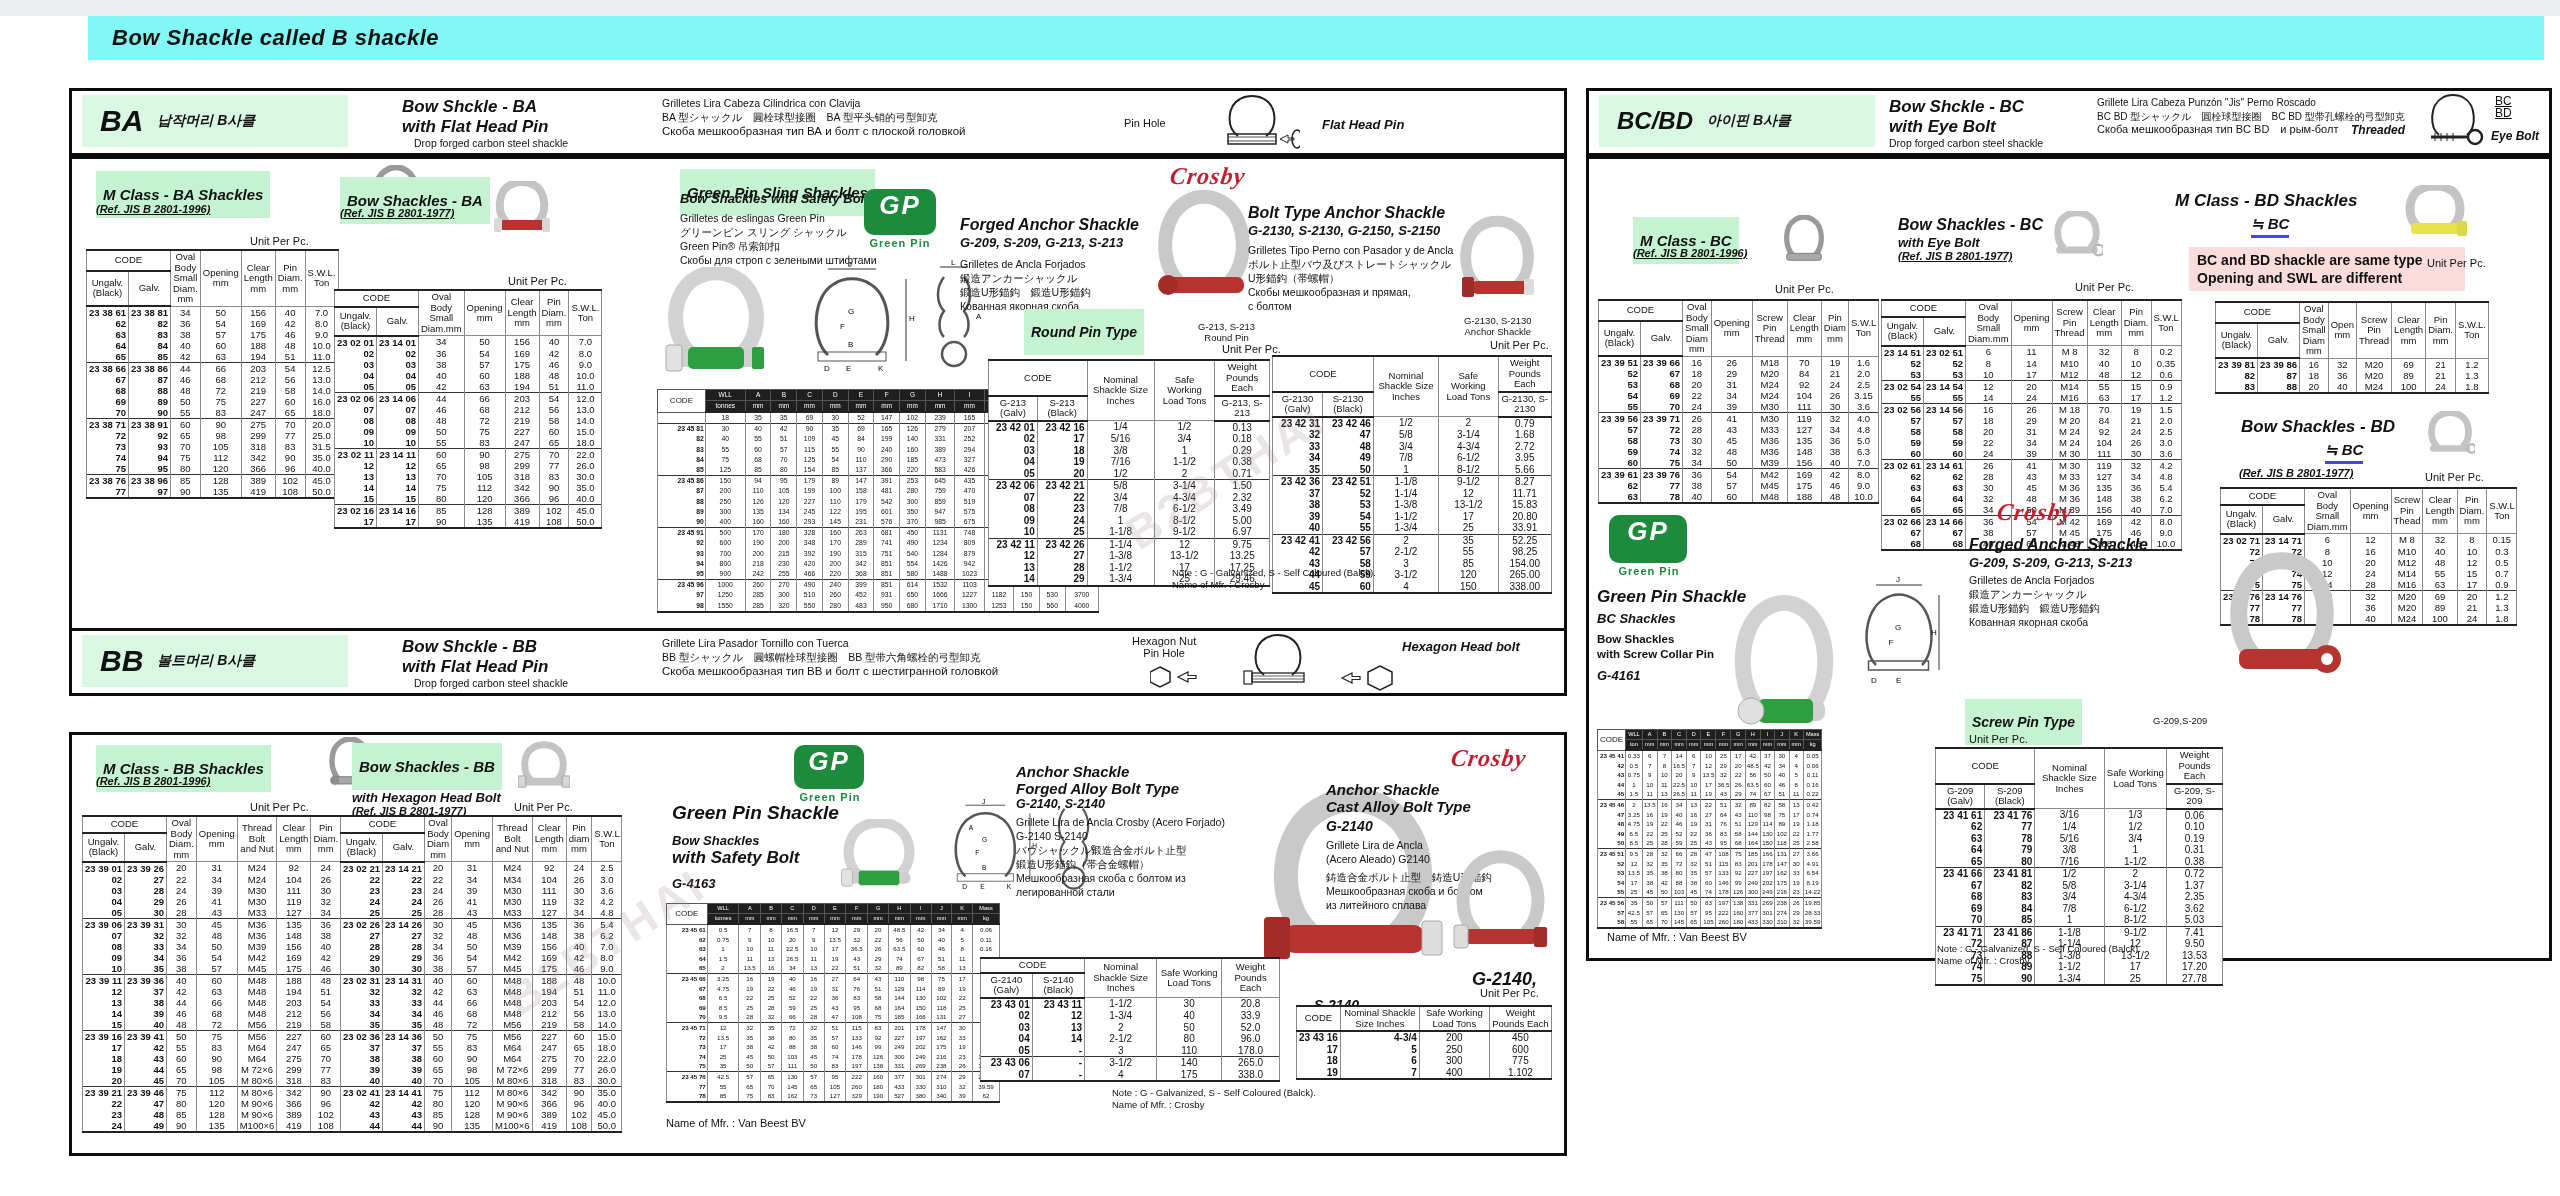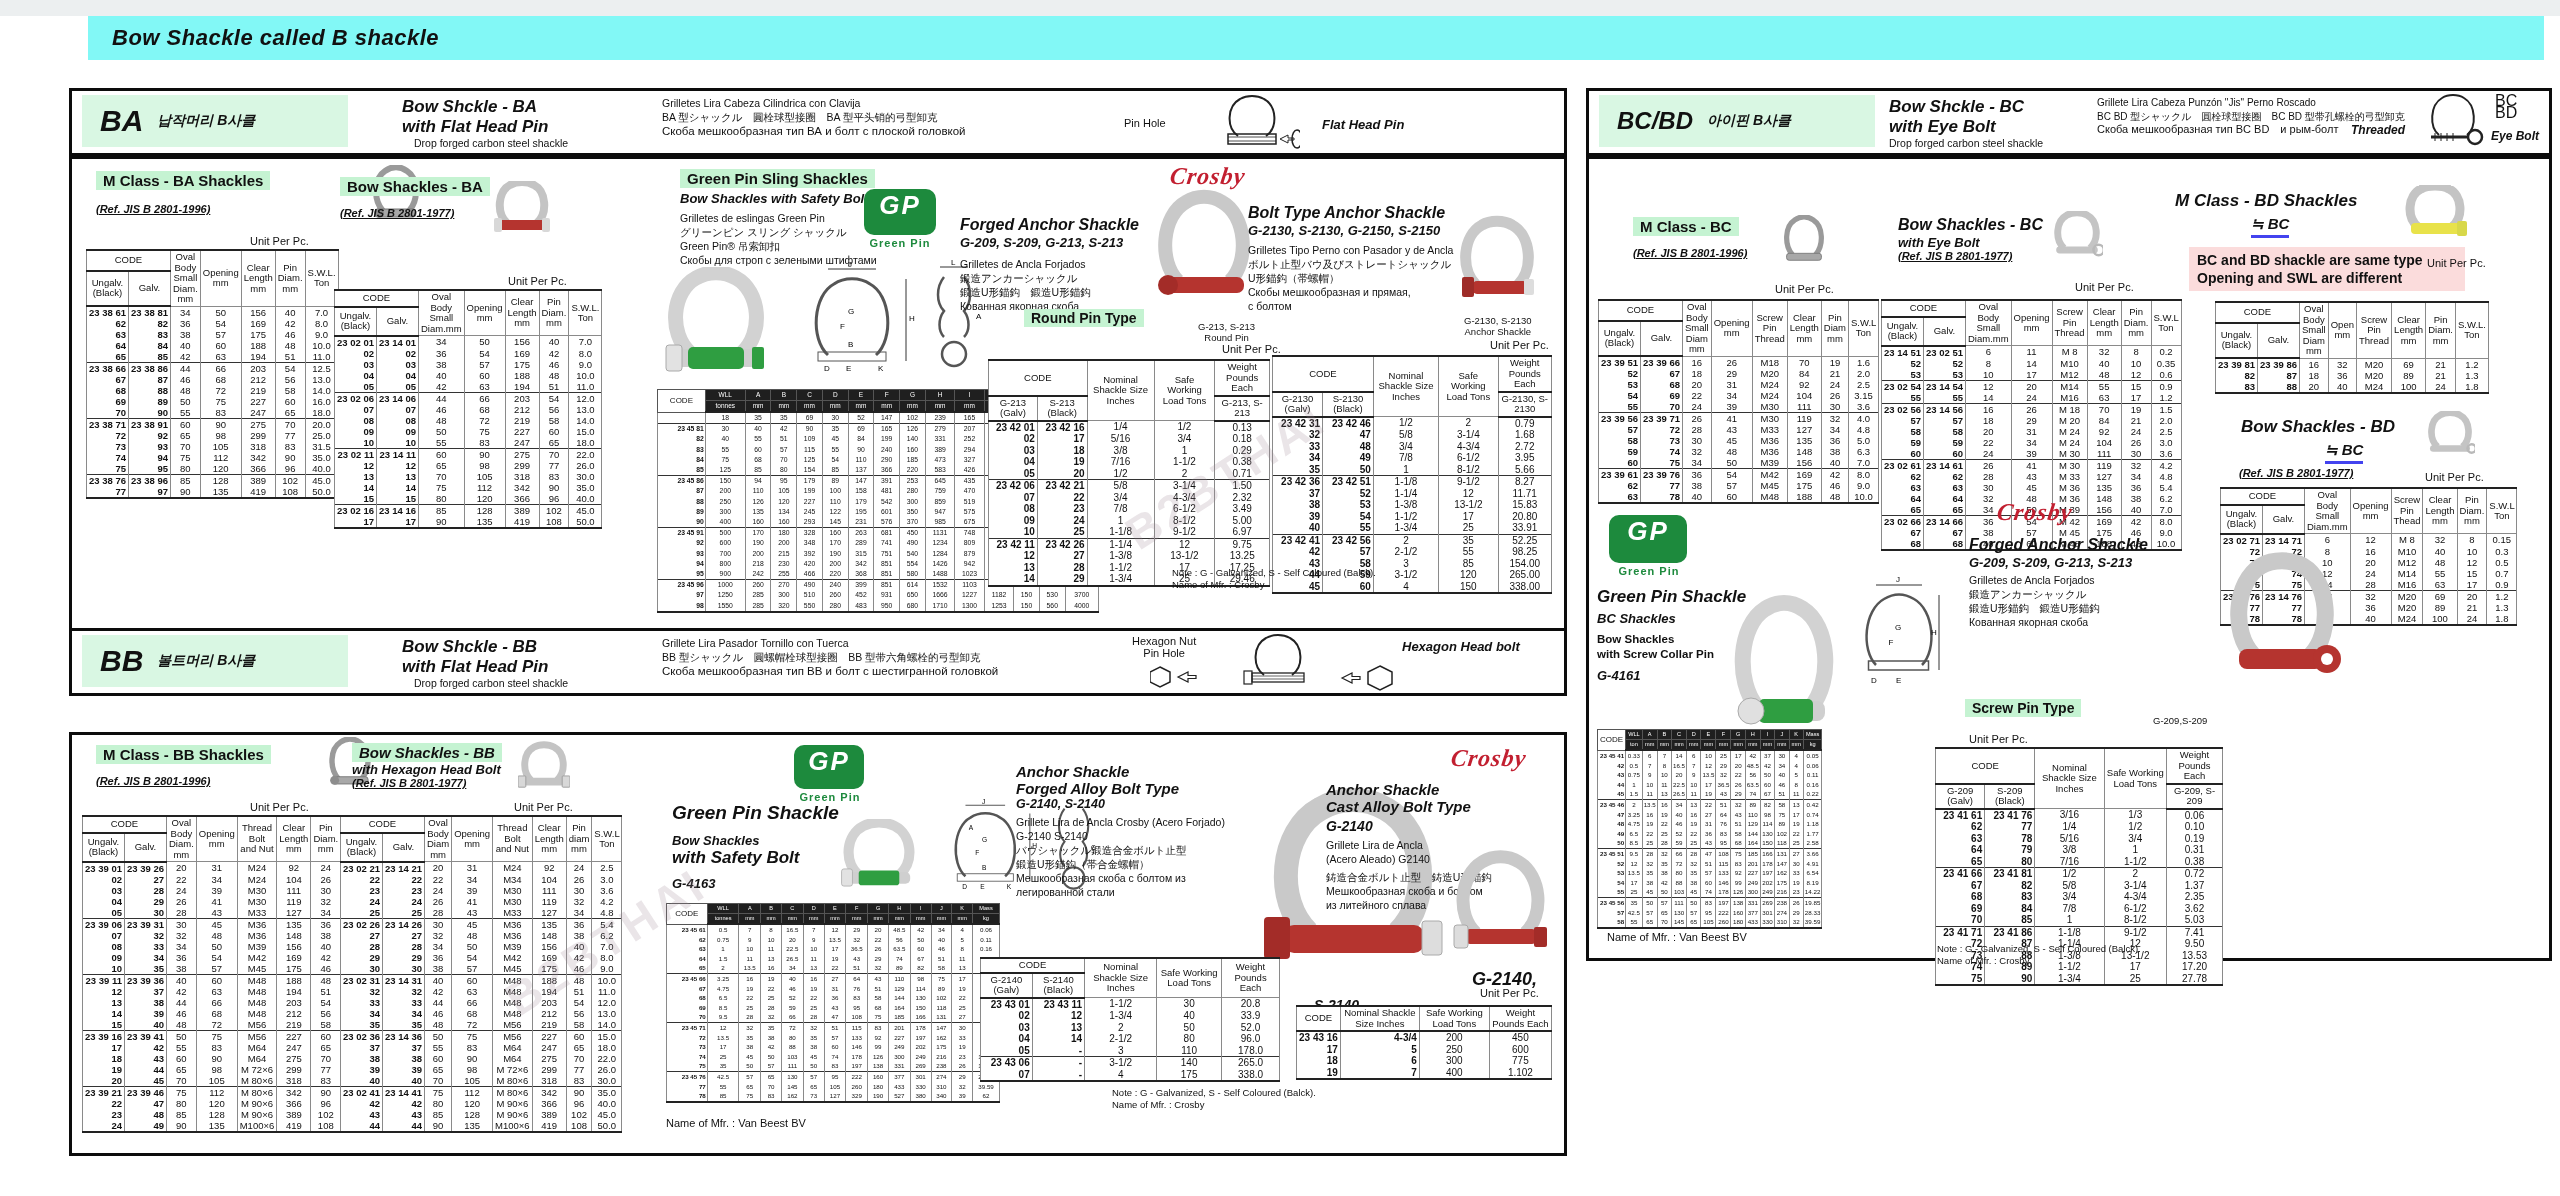--- a/index.html
+++ b/index.html
@@ -9,21 +9,21 @@
   .topgray{position:absolute;left:0;top:0;width:2560px;height:16px;background:#eceff0;}
   .titlebar{position:absolute;left:88px;top:16px;width:2456px;height:44px;background:#82f8f6;
             display:flex;align-items:center;}
   .titlebar span{font-size:22px;font-weight:bold;font-style:italic;padding-left:24px;letter-spacing:.5px;}
   .box{position:absolute;border:3px solid #0c0c0c;background:#fff;}
   .glabel{position:absolute;background:#d9f7e3;display:flex;align-items:center;gap:14px;padding:0 18px;}
   .glabel .big{font-size:30px;font-weight:bold;font-style:italic;}
   .glabel .kr{font-size:14px;font-weight:bold;font-style:italic;}
   .h1{font-size:17px;font-weight:bold;font-style:italic;line-height:20px;}
   .h2{font-size:15px;font-weight:bold;font-style:italic;}
-  .hl{background:#c5f3d2;padding:1px 7px;font-weight:bold;font-size:15px;display:inline-block;}
+  .hl{background:#c5f3d2;padding:15px 7px;font-weight:bold;font-style:italic;font-size:15px;display:inline-block;}
   .ref{font-size:11px;font-weight:bold;font-style:italic;text-decoration:underline;}
   .sm{font-size:10.5px;line-height:14px;}
   .sm2{font-size:11.5px;line-height:15px;}
   .unit{font-size:11px;}
   .note{font-size:9.5px;line-height:12px;}
   .capt{font-size:9.5px;}
   .t{border-collapse:collapse;width:100%;table-layout:auto;background:#fff;}
   .t th{font-size:9.5px;font-weight:normal;line-height:10.5px;border:1px solid #8a8a8a;
         border-top:2px solid #222;padding:1px 2px;}
   .t thead tr:last-child th{border-bottom:2px solid #222;}
@@ -2259,21 +2259,21 @@
     <div class="abs h2" style="left:762px;top:32px;font-size:12px;">Threaded</div>
     <svg class="abs" style="left:828px;top:0px;" width="74" height="60" viewBox="0 0 74 60">
       <path d="M22 44 C12 36 13 14 25 7 C31 3 41 3 47 7 C59 14 60 36 50 44" fill="none" stroke="#222" stroke-width="2"></path>
       <line x1="14" y1="46" x2="52" y2="46" stroke="#222" stroke-width="3"></line>
       <line x1="18" y1="42" x2="18" y2="50" stroke="#222"></line>
         <line x1="24" y1="42" x2="24" y2="50" stroke="#222"></line>
       <line x1="30" y1="42" x2="30" y2="50" stroke="#222"></line>
         <line x1="36" y1="42" x2="36" y2="50" stroke="#222"></line>
       <circle cx="58" cy="46" r="7" fill="none" stroke="#222" stroke-width="2.5"></circle>
     </svg>
-    <div class="abs" style="left:906px;top:4px;font-size:16px;line-height:12px;">
+    <div class="abs" style="left:906px;top:4px;font-size:12px;line-height:12px;text-decoration:underline;">
       <div>BC</div>
       <div>BD</div>
     </div>
     <div class="abs h2" style="left:902px;top:38px;font-size:12px;">Eye Bolt</div>
   </div>
 
   <div class="box" style="left:1586px;top:156px;width:960px;height:799px;">
     <div class="abs hl" style="left:44px;top:58px;">M Class -  BC</div>
     <div class="abs ref" style="left:44px;top:88px;">(Ref. JIS B 2801-1996)</div>
     <svg class="abs" style="left:194px;top:56px;" width="42" height="54" viewBox="0 0 48 62">

